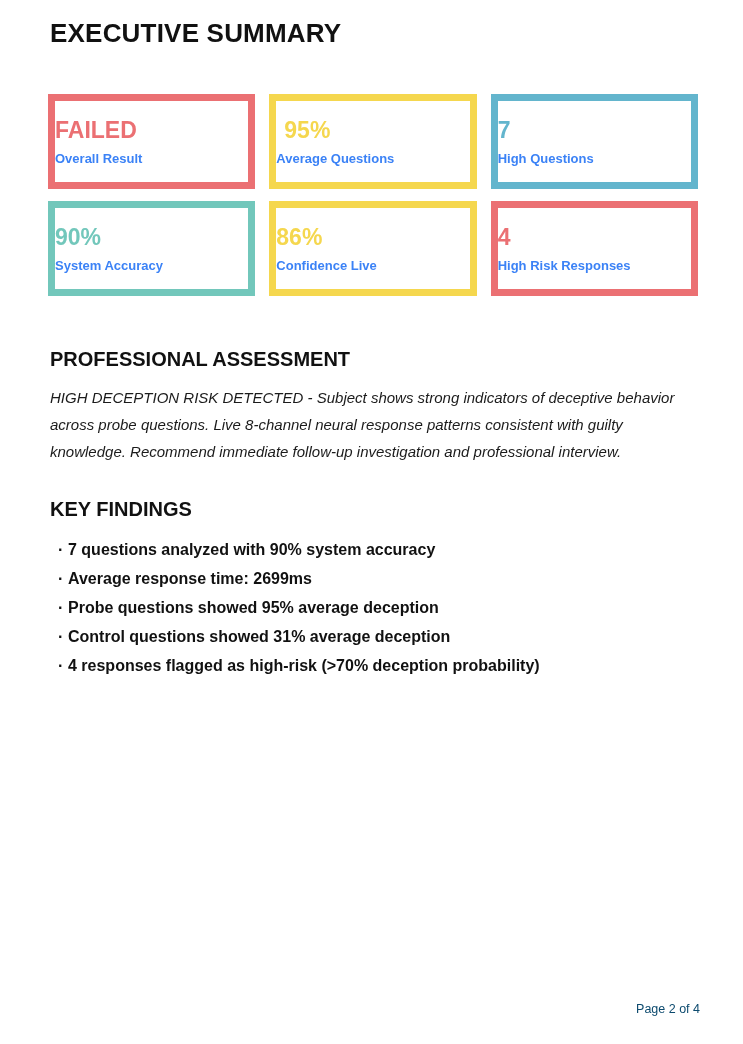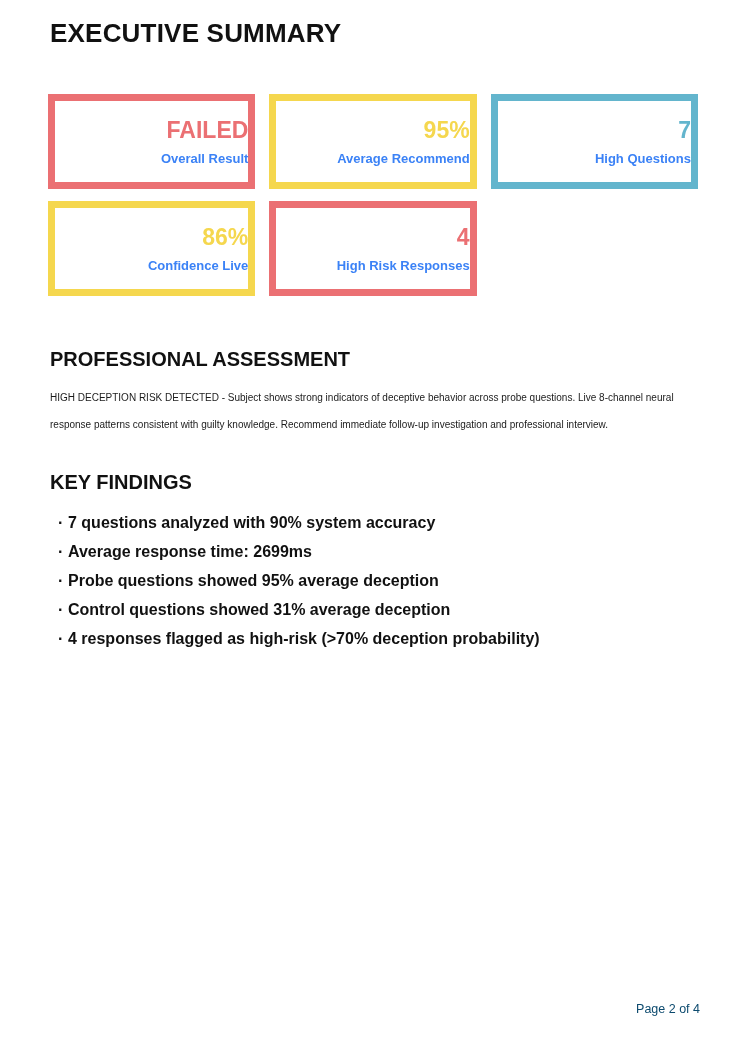--- a/index.html
+++ b/index.html
@@ -36,21 +36,21 @@
     row-gap: 12px;
     margin: 47px 0 0 -2px;
   }
   .stat-card {
     box-sizing: border-box;
     height: 95px;
     border: 7px solid #c4b5fd;
     background: #ffffff;
     display: flex;
     flex-direction: column;
-    align-items: flex-end;
+    align-items: flex-start;
     justify-content: center;
   }
   .stat-value {
     font-size: 23px;
     font-weight: bold;
     line-height: 24px;
   }
   .stat-label {
     margin-top: 9px;
     font-size: 13px;
@@ -62,24 +62,25 @@
     font-size: 20px;
     font-weight: bold;
     color: #111111;
   }
   .assessment-heading {
     padding-top: 52px;
   }
   .assessment-body {
     margin: 13px 0 0 0;
     max-width: 650px;
-    font-size: 10px;
+    font-size: 15px;
     line-height: 27px;
     font-weight: normal;
     color: #1b1b1b;
+    font-style: italic;
   }
   .findings-heading {
     padding-top: 33px;
   }
   .findings-list {
     margin: 22px 0 0 0;
     padding: 0 0 0 18px;
     list-style: none;
   }
   .finding-item {
@@ -115,25 +116,29 @@
 
     <h1 class="doc-title">EXECUTIVE SUMMARY</h1>
 
     <div class="stats-grid">
       <div class="stat-card" style="border-color: rgb(235, 112, 115);">
         <div class="stat-value" style="color: rgb(235, 112, 115);">FAILED</div>
         <div class="stat-label">Overall Result</div>
       </div>
       <div class="stat-card" style="border-color: rgb(245, 215, 78);">
         <div class="stat-value" style="color: rgb(245, 215, 78); margin-left: 8px;">95%</div>
-        <div class="stat-label">Average Recommend</div>
+        <div class="stat-label">Average Questions</div>
       </div>
       <div class="stat-card" style="border-color: rgb(99, 181, 205);">
         <div class="stat-value" style="color: rgb(99, 181, 205);">7</div>
         <div class="stat-label">High Questions</div>
+      </div>
+      <div class="stat-card" style="border-color: rgb(114, 199, 187);">
+        <div class="stat-value" style="color: rgb(114, 199, 187);">90%</div>
+        <div class="stat-label">System Accuracy</div>
       </div>
       <div class="stat-card" style="border-color: rgb(245, 215, 78);">
         <div class="stat-value" style="color: rgb(245, 215, 78);">86%</div>
         <div class="stat-label">Confidence Live</div>
       </div>
       <div class="stat-card" style="border-color: rgb(235, 112, 115);">
         <div class="stat-value" style="color: rgb(235, 112, 115);">4</div>
         <div class="stat-label">High Risk Responses</div>
       </div>
     </div>

